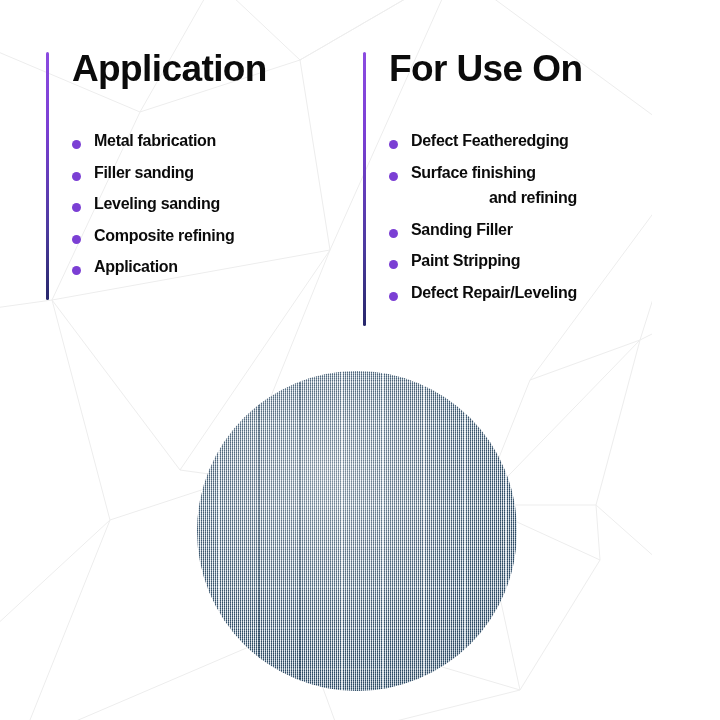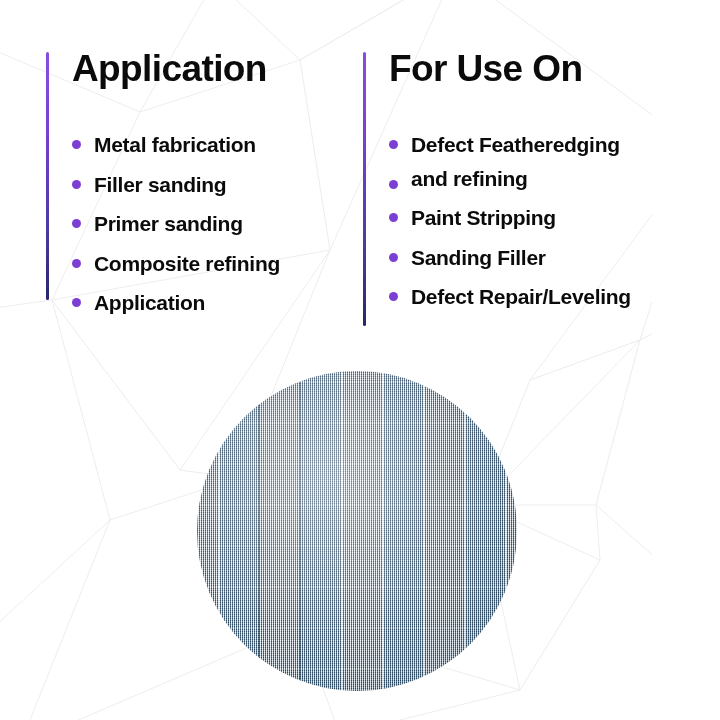--- a/index.html
+++ b/index.html
@@ -74,38 +74,39 @@
     left: 26px;
     margin: 0;
     padding: 0;
     list-style: none;
   }
 
   .bullet-item {
     position: relative;
     padding-left: 22px;
     margin-bottom: 6px;
-    font-size: 21px;
+    font-size: 16px;
     font-weight: 700;
     letter-spacing: -0.3px;
     line-height: 1.6;
     color: #0b0b0b;
     white-space: nowrap;
   }
   .bullet-item .dot {
     position: absolute;
     left: 0;
     top: 12px;
     width: 9px;
     height: 9px;
     border-radius: 50%;
     background: #7B3FD4;
   }
   .bullet-item.continuation {
     margin-top: -6px;
+    text-align: right;
   }
 
   
   #disc-wrap {
     position: absolute;
     left: 197px;
     top: 371px;
     width: 320px;
     height: 320px;
   }
@@ -196,21 +197,21 @@
         <li class="bullet-item">
           <span class="dot"></span>
           <span>Metal fabrication</span>
         </li>
         <li class="bullet-item">
           <span class="dot"></span>
           <span>Filler sanding</span>
         </li>
         <li class="bullet-item">
           <span class="dot"></span>
-          <span>Primer sanding</span>
+          <span>Leveling sanding</span>
         </li>
         <li class="bullet-item">
           <span class="dot"></span>
           <span>Composite refining</span>
         </li>
         <li class="bullet-item">
           <span class="dot"></span>
           <span>Application</span>
         </li>
       </ul>
@@ -219,32 +220,33 @@
     <div class="column right">
       <div class="divider"></div>
       <h2 class="col-title">For Use On</h2>
       <ul class="bullet-list">
         <li class="bullet-item">
           <span class="dot"></span>
           <span>Defect Featheredging</span>
         </li>
         <li class="bullet-item">
           <span class="dot"></span>
+          <span>Surface finishing</span>
         </li>
         <li class="bullet-item continuation">
           
           <span>and refining</span>
         </li>
         <li class="bullet-item">
           <span class="dot"></span>
+          <span>Sanding Filler</span>
+        </li>
+        <li class="bullet-item">
+          <span class="dot"></span>
           <span>Paint Stripping</span>
-        </li>
-        <li class="bullet-item">
-          <span class="dot"></span>
-          <span>Sanding Filler</span>
         </li>
         <li class="bullet-item">
           <span class="dot"></span>
           <span>Defect Repair/Leveling</span>
         </li>
       </ul>
     </div>
 
   </div>
 

